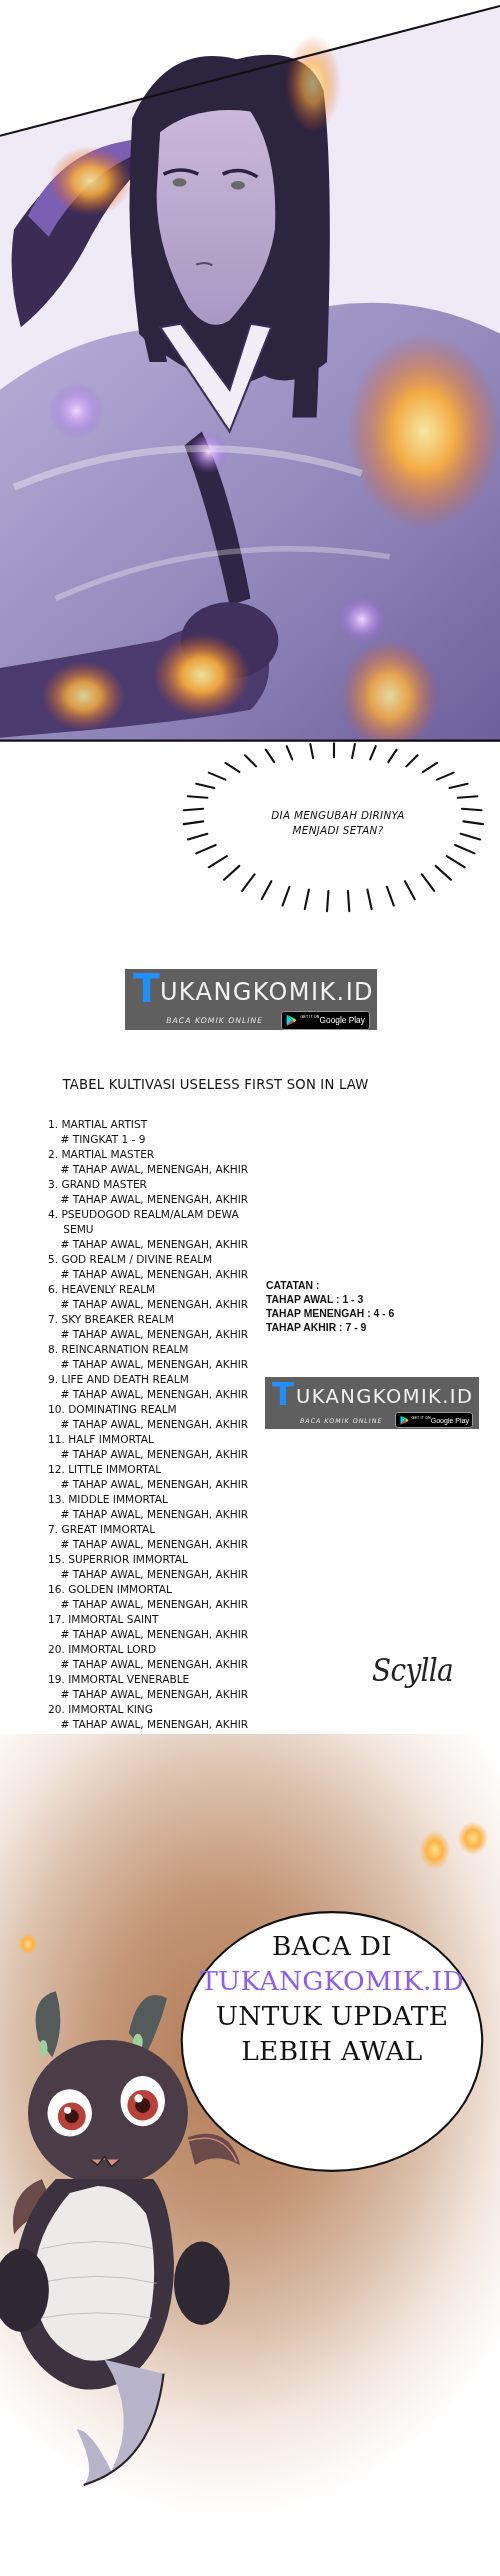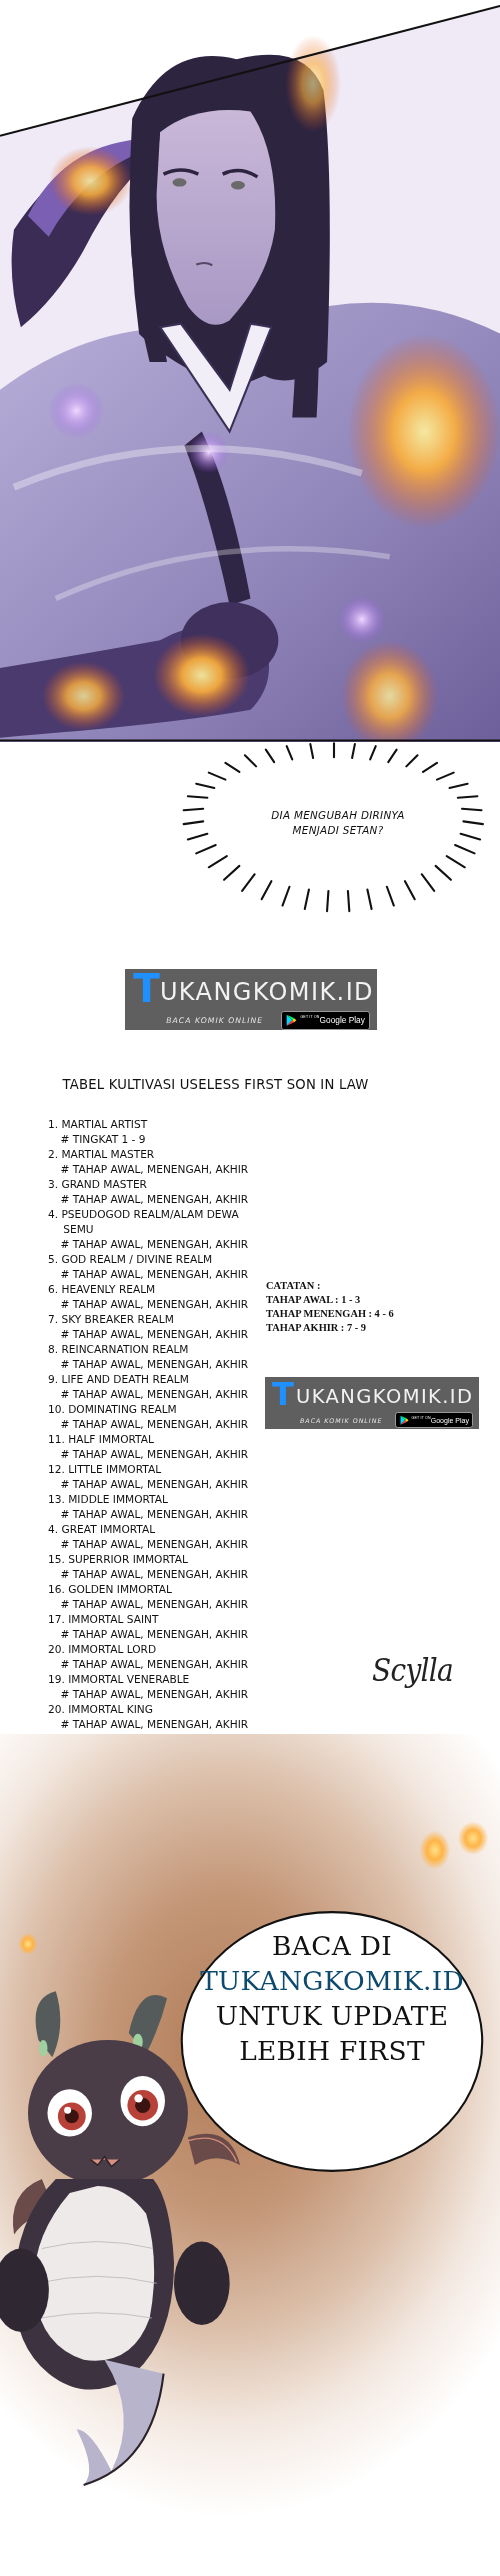--- a/index.html
+++ b/index.html
@@ -46,34 +46,34 @@
     .banner-2 .gp-big { font-size: 7px; }
 
     
     .tbl-title { position: absolute; left: 0; top: 1077px; width: 431px; text-align: center;
       font-family: "DejaVu Sans", sans-serif; font-size: 13.2px; letter-spacing: 0.2px; color: #111; }
     .tbl-list { position: absolute; left: 11px; top: 1117px; width: 250px; list-style: none;
       font-family: "DejaVu Sans", sans-serif; font-size: 10.6px; line-height: 15px; color: #111; margin-left: 37px; }
     .tbl-list .realm { white-space: nowrap; }
     .tbl-list .stage { padding-left: 12.5px; white-space: nowrap; }
 
-    .notes { position: absolute; left: 266px; top: 1279px; font-family: Liberation Serif, serif;
+    .notes { position: absolute; left: 266px; top: 1279px; font-family: Liberation Sans, sans-serif;
       font-size: 10.4px; line-height: 14px; color: #111; font-weight: bold; }
 
     .signature { position: absolute; left: 372px; top: 1654px; font-family: "DejaVu Serif", serif;
       font-style: italic; font-size: 28px; color: #222; letter-spacing: -0.7px; transform: scaleY(1.1); }
 
     
     .promo { position: absolute; left: 0; top: 1734px; width: 501px; height: 842px; overflow: hidden;
       background: radial-gradient(ellipse 70% 55% at 45% 38%, #b07a55 0%, #c49778 35%, #dcc0ab 60%, #f3e8e0 80%, #ffffff 100%); }
     .promo svg.deco { position: absolute; left: 0; top: 0; }
     .promo-bubble { position: absolute; left: 179px; top: 1910px; width: 306px; height: 263px; }
     .promo-text { position: absolute; left: 179px; top: 1928px; width: 306px; text-align: center;
       font-family: "DejaVu Serif", serif; font-size: 26.4px; line-height: 35px; color: #111; letter-spacing: 0.3px; }
-    .promo-text .accent { color: #0c4a6e; display: block; }
+    .promo-text .accent { color: #8b5cf6; display: block; }
     .promo-text span { display: block; }
   </style>
 </head>
 <body>
 
 <div class="panel-art">
   <svg width="501" height="742" viewBox="0 0 720 1066">
     <defs>
       <linearGradient id="robeG" x1="0" y1="0" x2="1" y2="1">
         <stop offset="0" stop-color="#b8b0da"></stop>
@@ -265,21 +265,21 @@
     </li>
   <li>
       <div class="realm">12. LITTLE IMMORTAL</div>
       <div class="stage"># TAHAP AWAL, MENENGAH, AKHIR</div>
     </li>
   <li>
       <div class="realm">13. MIDDLE IMMORTAL</div>
       <div class="stage"># TAHAP AWAL, MENENGAH, AKHIR</div>
     </li>
   <li>
-      <div class="realm">4. GREAT IMMORTAL</div>
+      <div class="realm">7. GREAT IMMORTAL</div>
       <div class="stage"># TAHAP AWAL, MENENGAH, AKHIR</div>
     </li>
   <li>
       <div class="realm">15. SUPERRIOR IMMORTAL</div>
       <div class="stage"># TAHAP AWAL, MENENGAH, AKHIR</div>
     </li>
   <li>
       <div class="realm">16. GOLDEN IMMORTAL</div>
       <div class="stage"># TAHAP AWAL, MENENGAH, AKHIR</div>
     </li>
@@ -386,15 +386,15 @@
   </svg>
 </div>
 
 <svg class="promo-bubble" width="306" height="263" viewBox="0 0 440 378">
   <ellipse cx="220" cy="189" rx="216" ry="186" fill="#ffffff" stroke="#111" stroke-width="3"></ellipse>
 </svg>
 <div class="promo-text">
   <span>BACA DI</span>
   <span class="accent">TUKANGKOMIK.ID</span>
   <span>UNTUK UPDATE</span>
-  <span>LEBIH FIRST</span>
+  <span>LEBIH AWAL</span>
 </div>
 
 
 </body></html>

